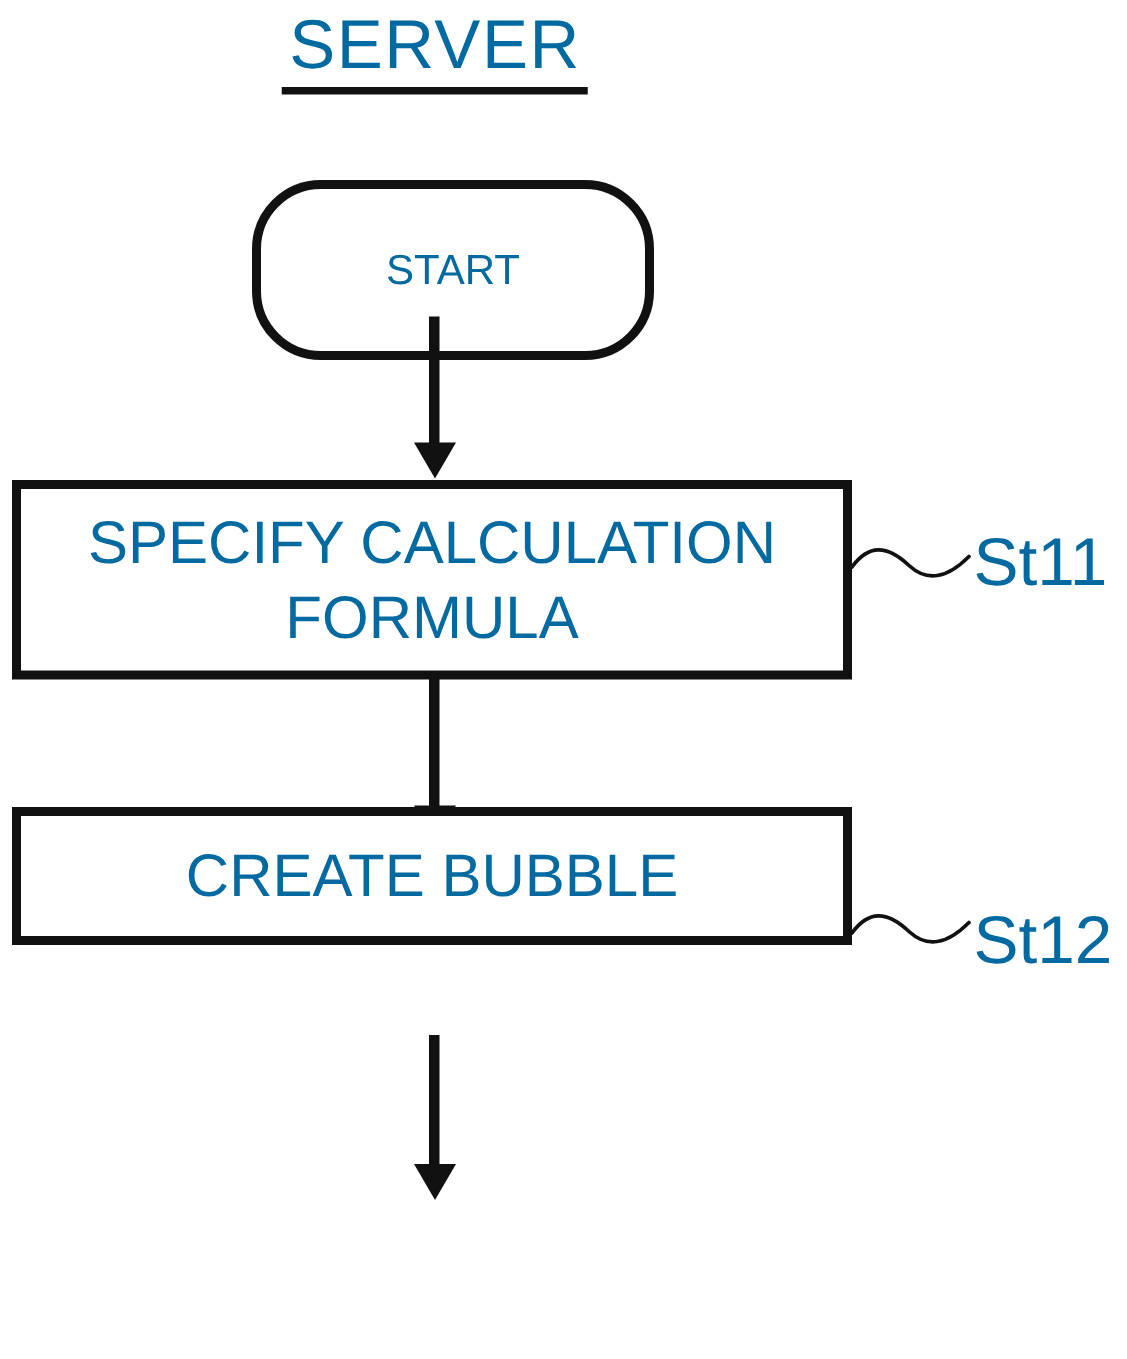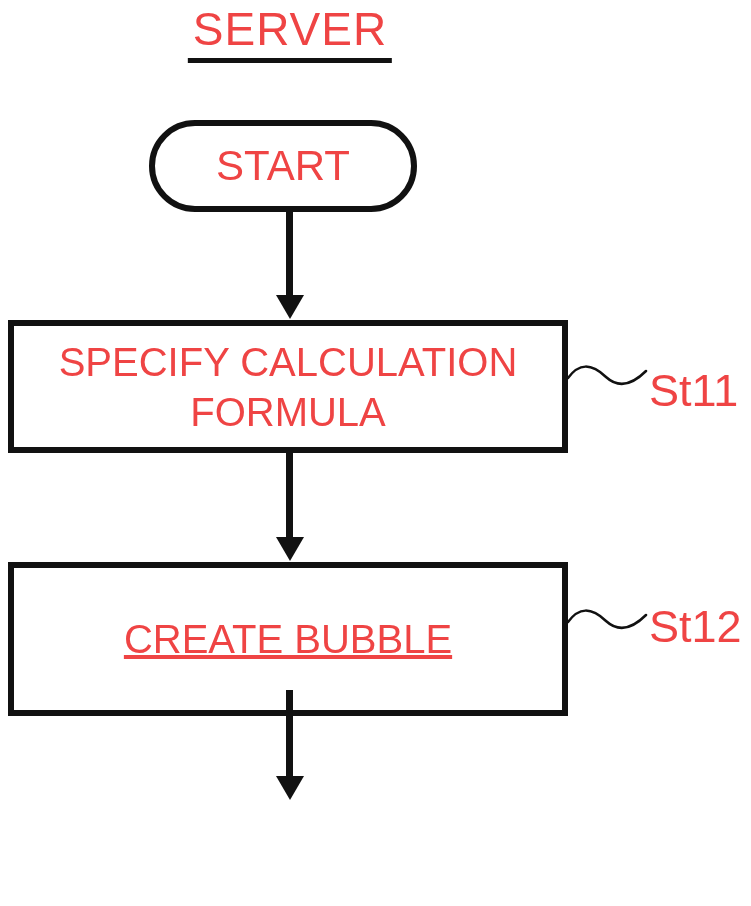--- a/index.html
+++ b/index.html
@@ -5,21 +5,21 @@
   html, body {
     margin: 0;
     padding: 0;
     background: #ffffff;
   }
   .figure {
     position: relative;
     width: 751px;
     height: 906px;
     background: #ffffff;
-    color: #ef4444;
+    color: #0369a1;
     font-family: "Liberation Sans", "DejaVu Sans", sans-serif;
     overflow: hidden;
   }
   .title {
     position: absolute;
     top: 2px;
     left: 290px;
     transform: translateX(-50%);
     font-size: 46px;
     letter-spacing: 1px;
@@ -31,38 +31,38 @@
     position: absolute;
     box-sizing: border-box;
     border: 6px solid #111111;
     background: #ffffff;
     display: flex;
     align-items: center;
     justify-content: center;
     text-align: center;
   }
   .terminator {
-    left: 149px;
+    left: 168px;
     width: 268px;
-    height: 92px;
+    height: 120px;
     border-radius: 46px;
-    font-size: 42px;
+    font-size: 28px;
   }
   .terminator.start { top: 120px; }
   .terminator.end   { top: 801px; }
   .process {
     left: 8px;
     width: 560px;
     font-size: 40px;
     line-height: 1.25;
     padding: 0 6px;
     text-align: center;
   }
   .process.box1 { top: 320px; height: 133px; }
-  .process.box2 { top: 562px; height: 154px; text-decoration: underline; }
+  .process.box2 { top: 538px; height: 92px; }
   .arrow {
     position: absolute;
     left: 286px;
     width: 7px;
     background: #111111;
   }
   .arrow::after {
     content: '';
     position: absolute;
     left: 50%;
@@ -84,21 +84,21 @@
   }
   .squiggle.s1 { left: 566px; top: 358px; }
   .squiggle.s2 { left: 566px; top: 602px; }
   .ref {
     position: absolute;
     left: 649px;
     font-size: 45px;
     line-height: 1;
     white-space: nowrap;
   }
-  .ref.r1 { top: 368px; text-align: center; }
+  .ref.r1 { top: 352px; text-align: center; }
   .ref.r2 { top: 604px; }
 </style>
 </head>
 <body>
 
 <div class="figure">
 
   <div class="title">SERVER</div>
 
   <div class="node terminator start">

